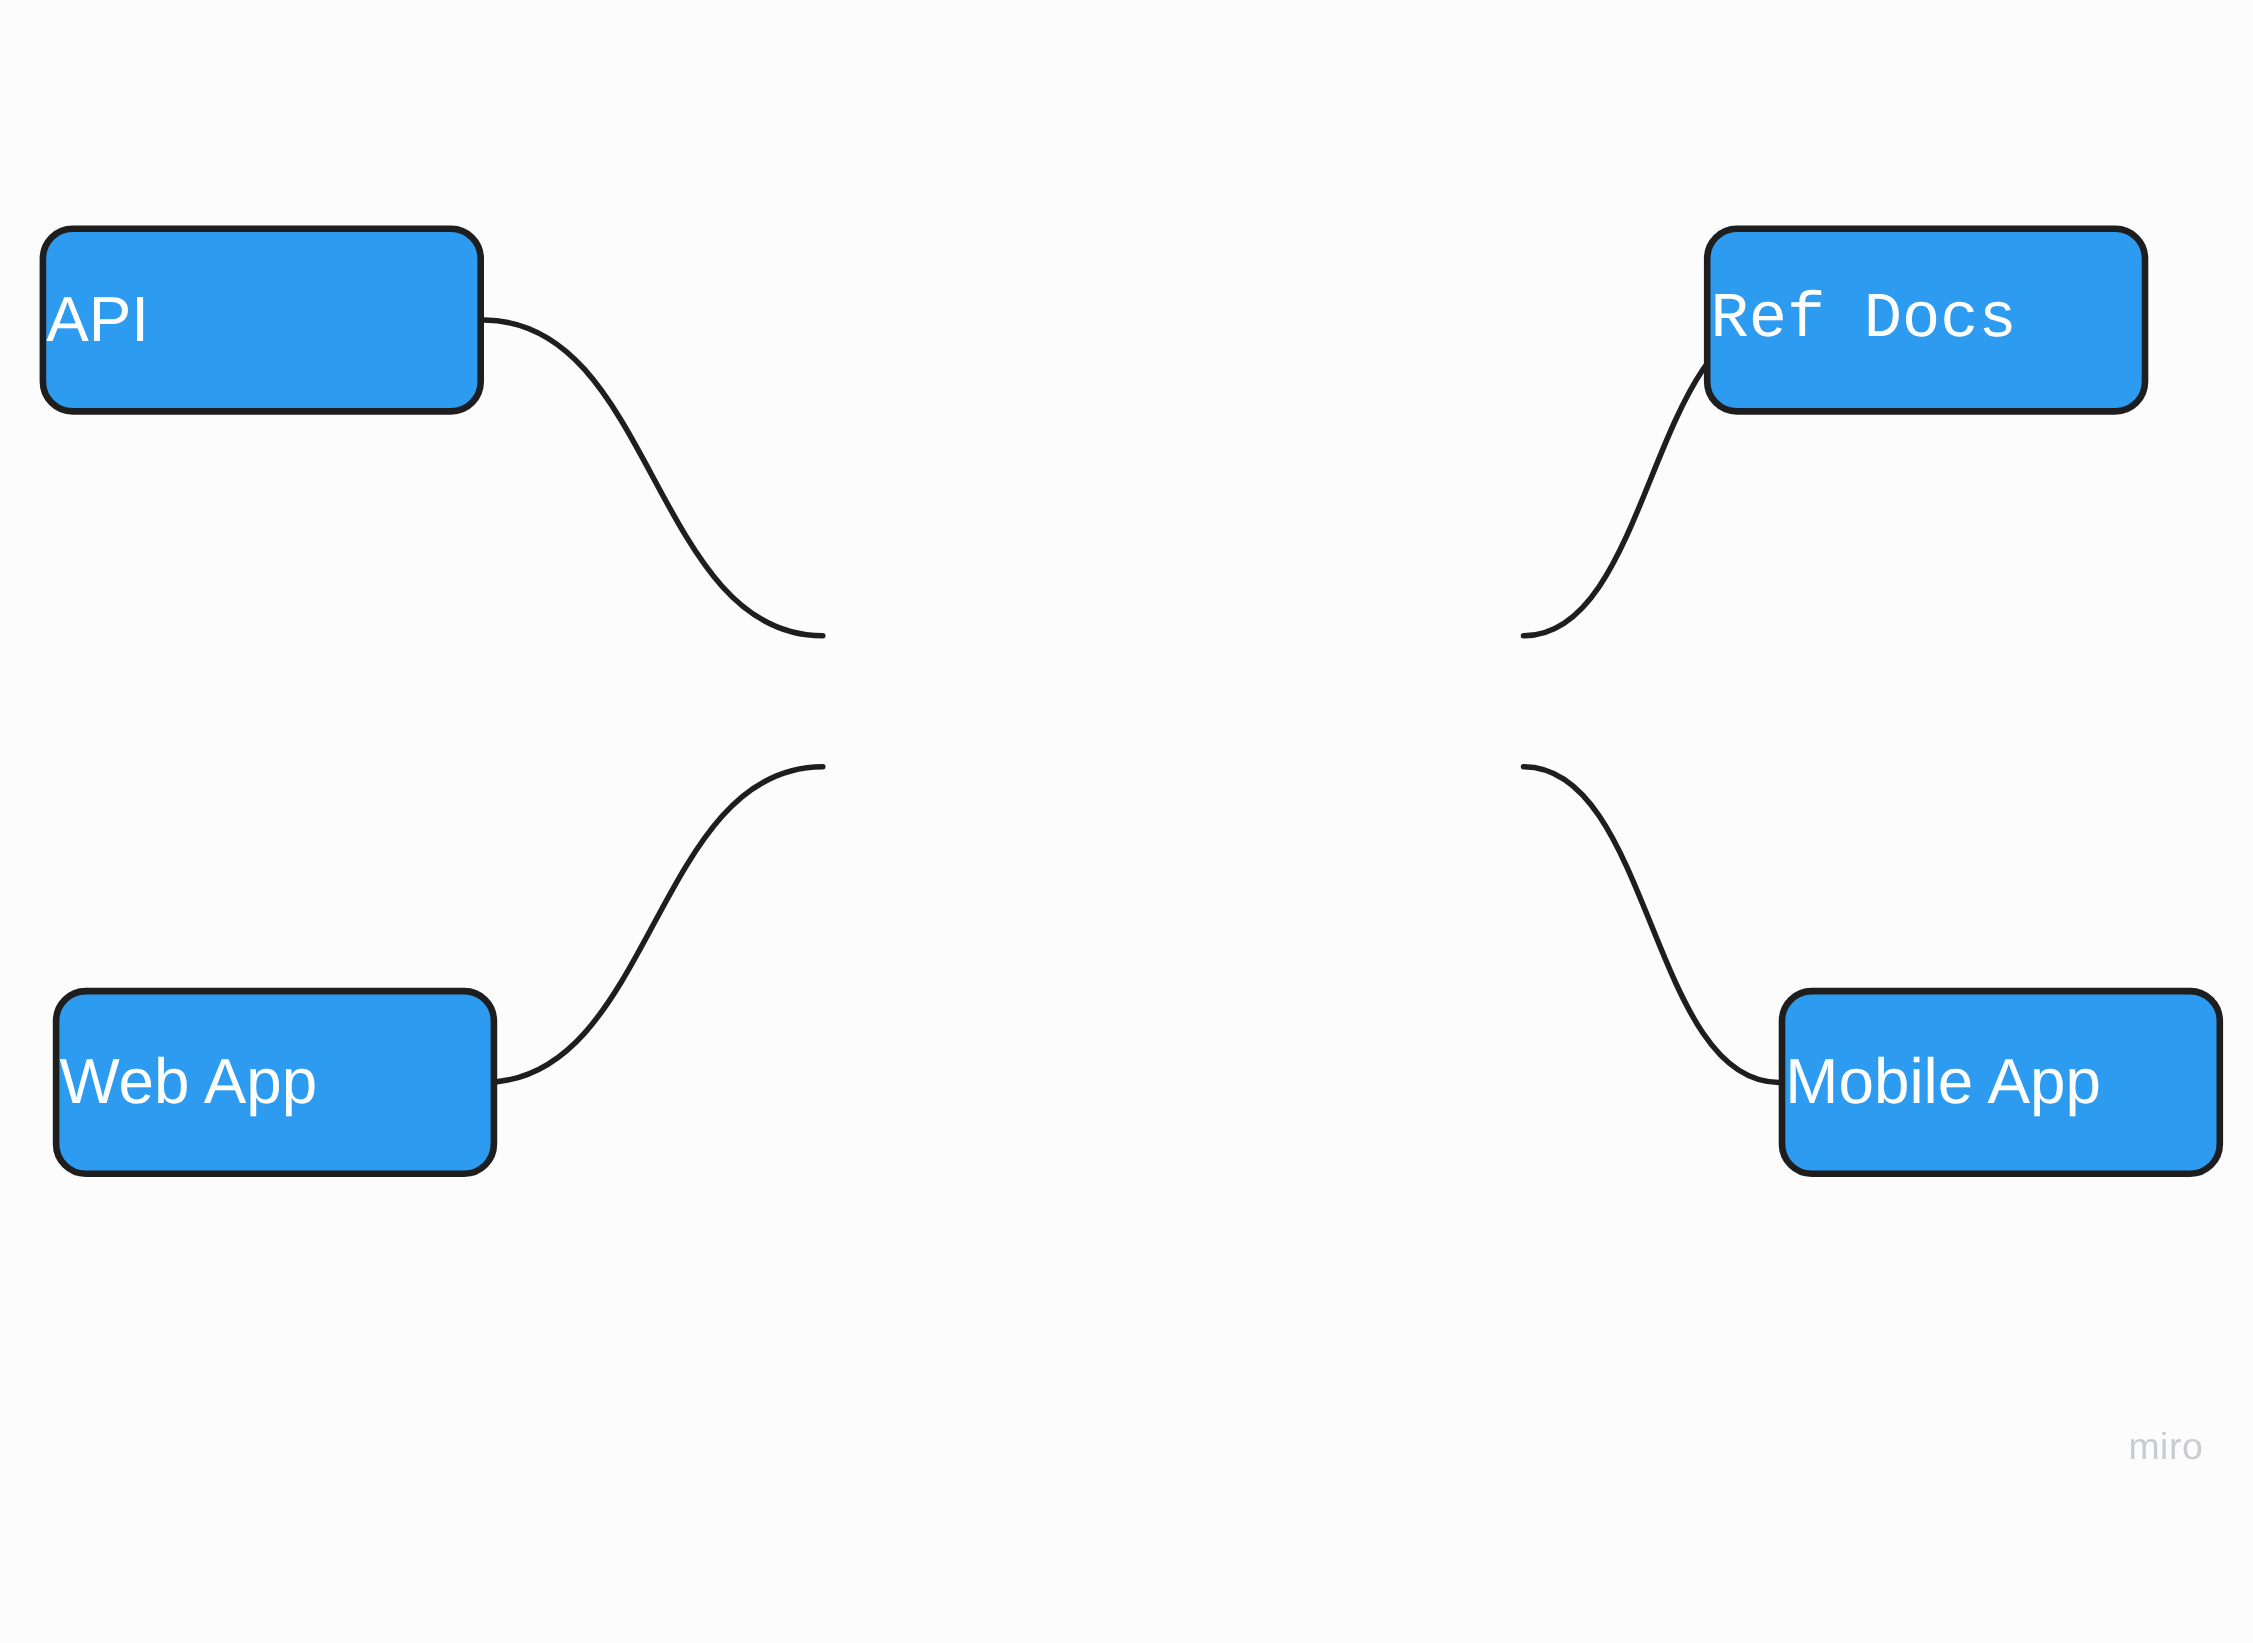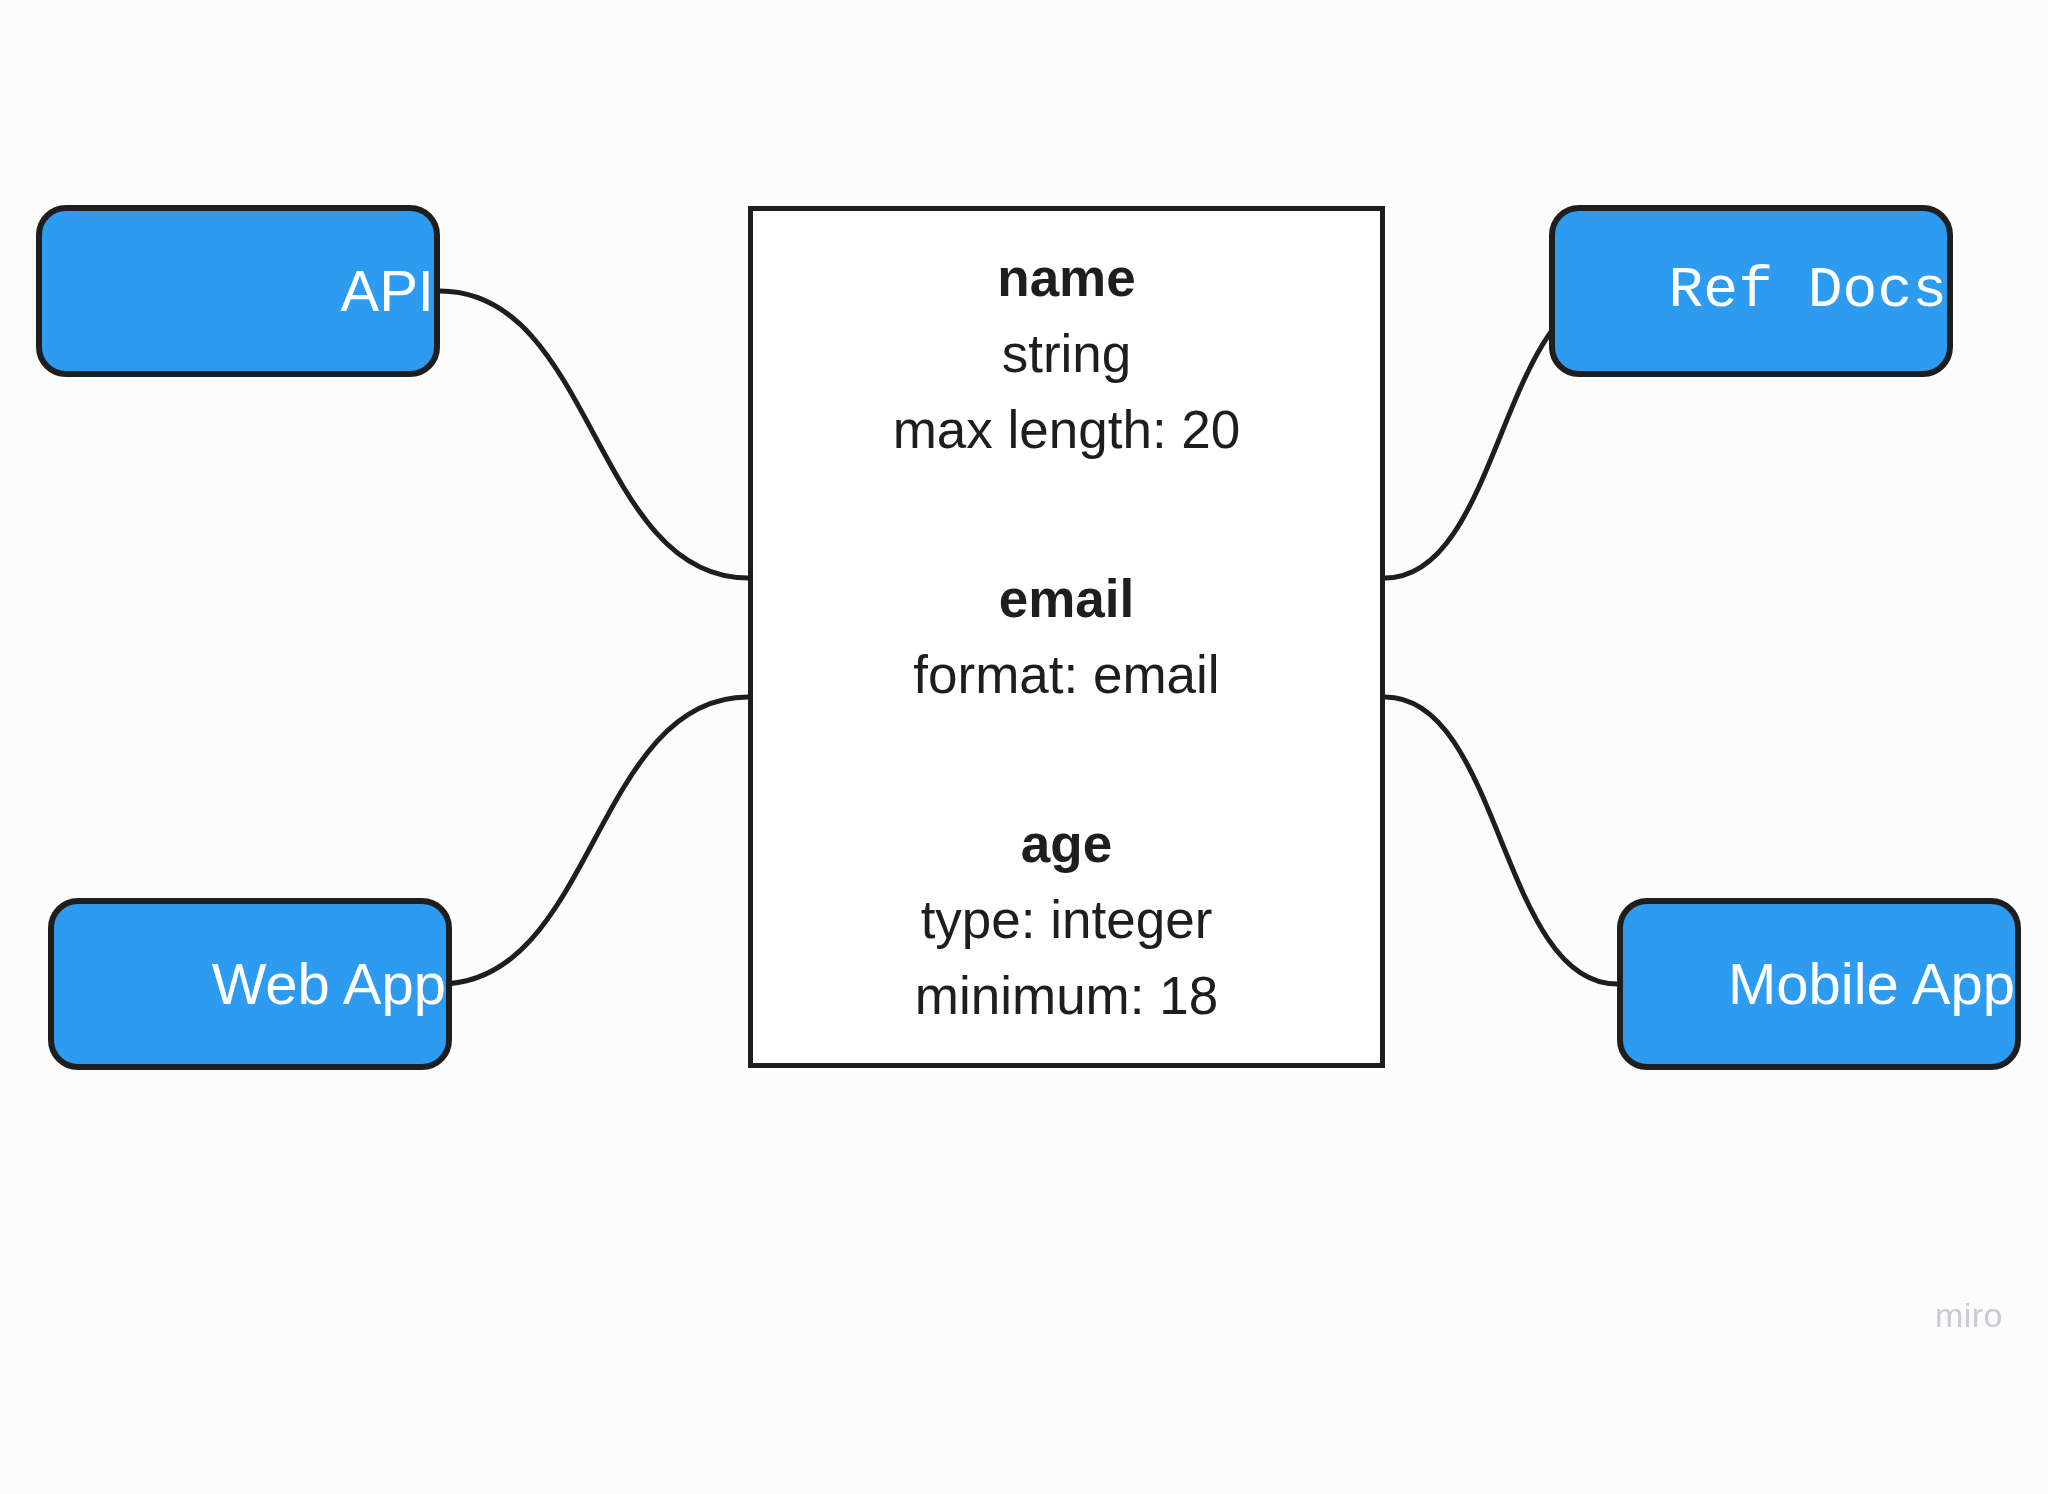--- a/index.html
+++ b/index.html
@@ -28,21 +28,21 @@
   .node {
     position: absolute;
     width: 404px;
     height: 172px;
     background: #2d9bf0;
     border: 6px solid #1e1e1e;
     border-radius: 30px;
     box-sizing: border-box;
     display: flex;
     align-items: center;
-    justify-content: flex-end;
+    justify-content: flex-start;
     color: #ffffff;
     font-size: 58px;
     line-height: 1;
     cursor: pointer;
   }
   .node-api        { left: 36px;   top: 205px; }
   .node-web-app    { left: 48px;   top: 898px; }
   .node-ref-docs   { left: 1549px; top: 205px; font-family: Liberation Mono, monospace; }
   .node-mobile-app { left: 1617px; top: 898px; }
 
@@ -105,36 +105,16 @@
   </div>
 
   <div class="node node-ref-docs">
     <span>Ref Docs</span>
   </div>
 
   <div class="node node-mobile-app">
     <span>Mobile App</span>
   </div>
 
-  <div class="schema-card">
-
-    <div class="field-group">
-      <div class="field-line field-title">name</div>
-      <div class="field-line">string</div>
-      <div class="field-line">max length: 20</div>
-    </div>
-
-    <div class="field-group">
-      <div class="field-line field-title">email</div>
-      <div class="field-line">format: email</div>
-    </div>
-
-    <div class="field-group">
-      <div class="field-line field-title">age</div>
-      <div class="field-line">type: integer</div>
-      <div class="field-line">minimum: 18</div>
-    </div>
-
-  </div>
 
   <div class="watermark">miro</div>
 
 </div>
 
 </body></html>

